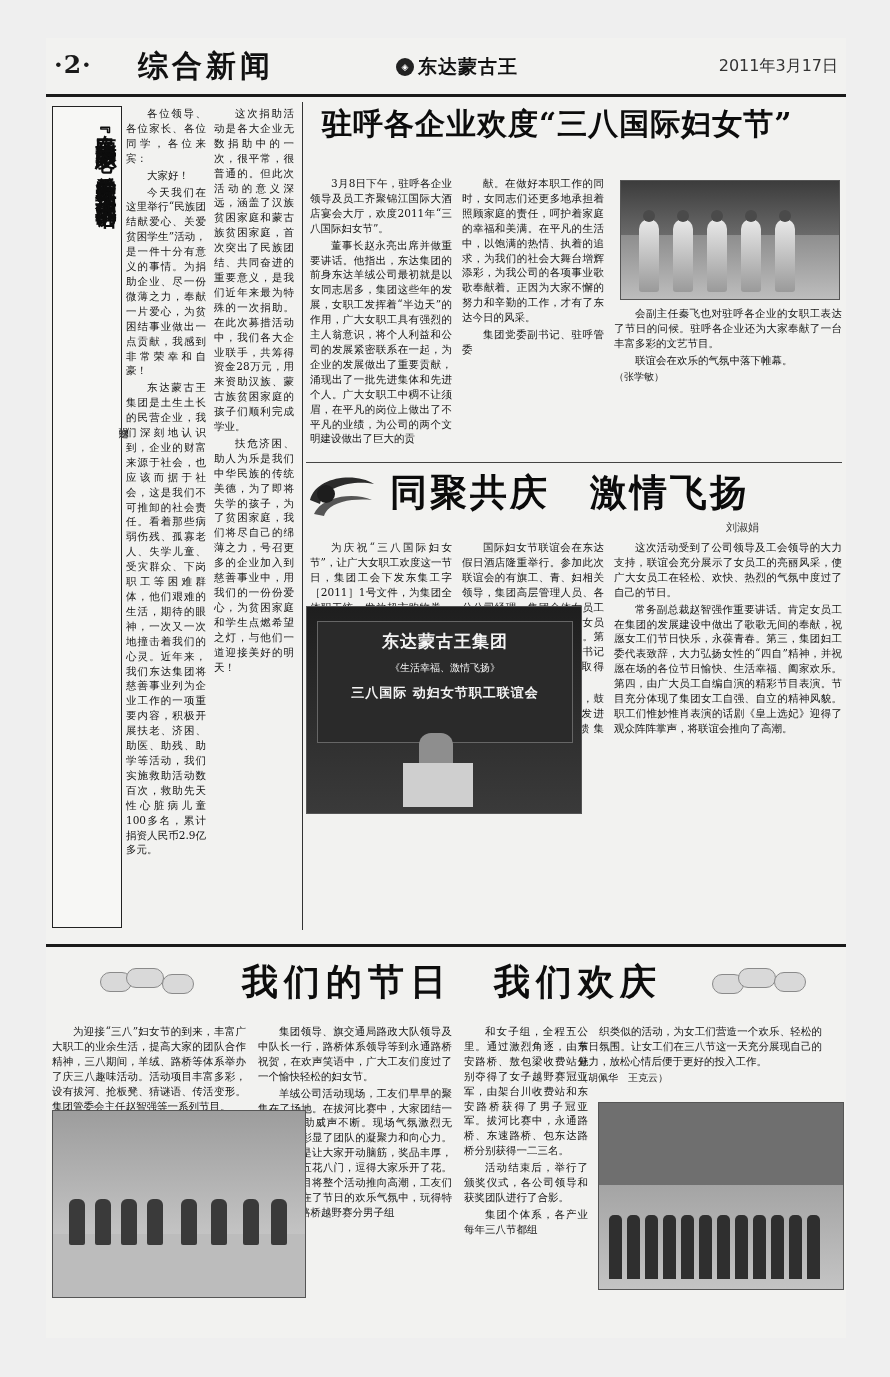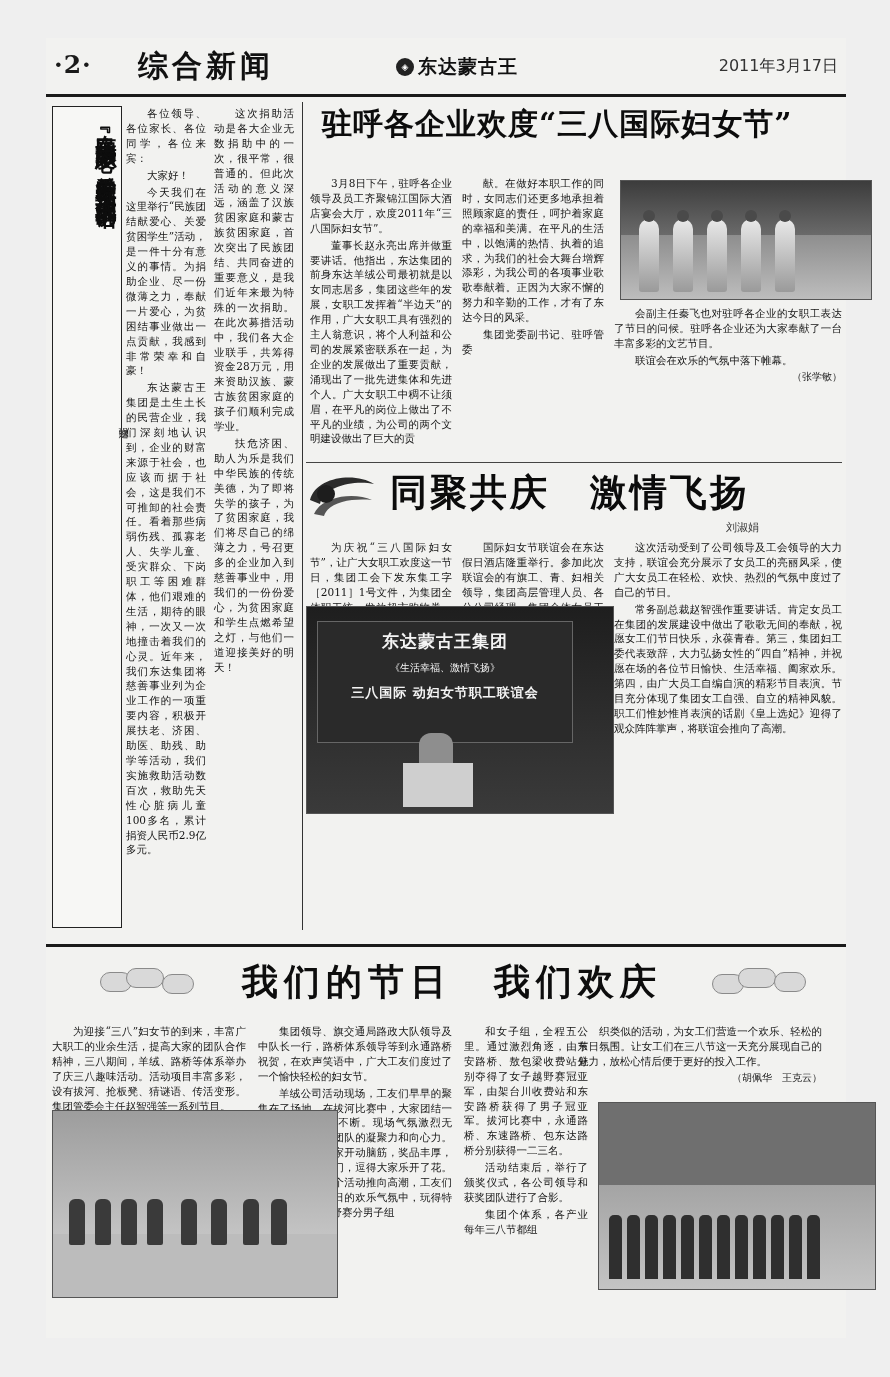--- a/index.html
+++ b/index.html
@@ -91,21 +91,20 @@
     position:absolute;left:322px;top:104px;width:516px;
     font-family:"DejaVu Serif","Liberation Serif",serif;
     font-weight:bold;font-size:30px;color:#0c0c0c;
     letter-spacing:1px;white-space:nowrap;
   }
 
   
   .photo{
     position:absolute;background:#7d7d7d;overflow:hidden;
     border:1px solid #555;
-    padding-left:32px;
   }
   .ph-dancers{left:620px;top:180px;width:218px;height:118px;}
   .ph-dancers .sky{position:absolute;left:0;top:0;width:100%;height:46%;background:linear-gradient(#3c3c3c,#6a6a6a);}
   .ph-dancers .floor{position:absolute;left:0;bottom:0;width:100%;height:54%;background:linear-gradient(#8e8e8e,#bdbdbd);}
   .dancer{position:absolute;bottom:6%;width:20px;height:62%;background:linear-gradient(#e9e9e9,#9a9a9a);border-radius:10px 10px 3px 3px;}
   .dancer::after{content:"";position:absolute;left:4px;top:-9px;width:12px;height:12px;border-radius:50%;background:#4a4a4a;}
 
   .ph-stage{left:306px;top:606px;width:274px;height:206px;}
   .ph-stage .bg{position:absolute;inset:0;background:linear-gradient(#1e1e1e,#3a3a3a);}
   .ph-stage .banner{
@@ -122,21 +121,21 @@
 
   .ph-tug{left:52px;top:1110px;width:252px;height:186px;}
   .ph-tug .bg{position:absolute;inset:0;background:linear-gradient(#9d9d9d,#d7d7d7);}
   .ph-tug .ground{position:absolute;left:0;bottom:0;width:100%;height:34%;background:#bcbcbc;}
   .ph-tug .p{position:absolute;bottom:28%;width:16px;height:46px;background:#3a3a3a;border-radius:6px 6px 2px 2px;}
 
   .ph-group{left:598px;top:1102px;width:244px;height:186px;}
   .ph-group .bg{position:absolute;inset:0;background:linear-gradient(#8b8b8b,#c4c4c4);}
   .ph-group .wall{position:absolute;left:0;top:0;width:100%;height:44%;background:#6f6f6f;}
   .ph-group .g{position:absolute;bottom:10px;width:13px;height:64px;background:#2f2f2f;border-radius:5px 5px 0 0;}
-  .sign{display:block;text-align:right;font-size:10px;color:#222;}
+  .sign{display:block;font-size:10px;color:#222;}
 
   
   .h2-wrap{
     position:absolute;left:306px;top:468px;width:532px;height:62px;
   }
   .h2-swirl{
     position:absolute;left:0;top:2px;width:74px;height:54px;
   }
   .h2-main{
     position:absolute;left:84px;top:0px;

